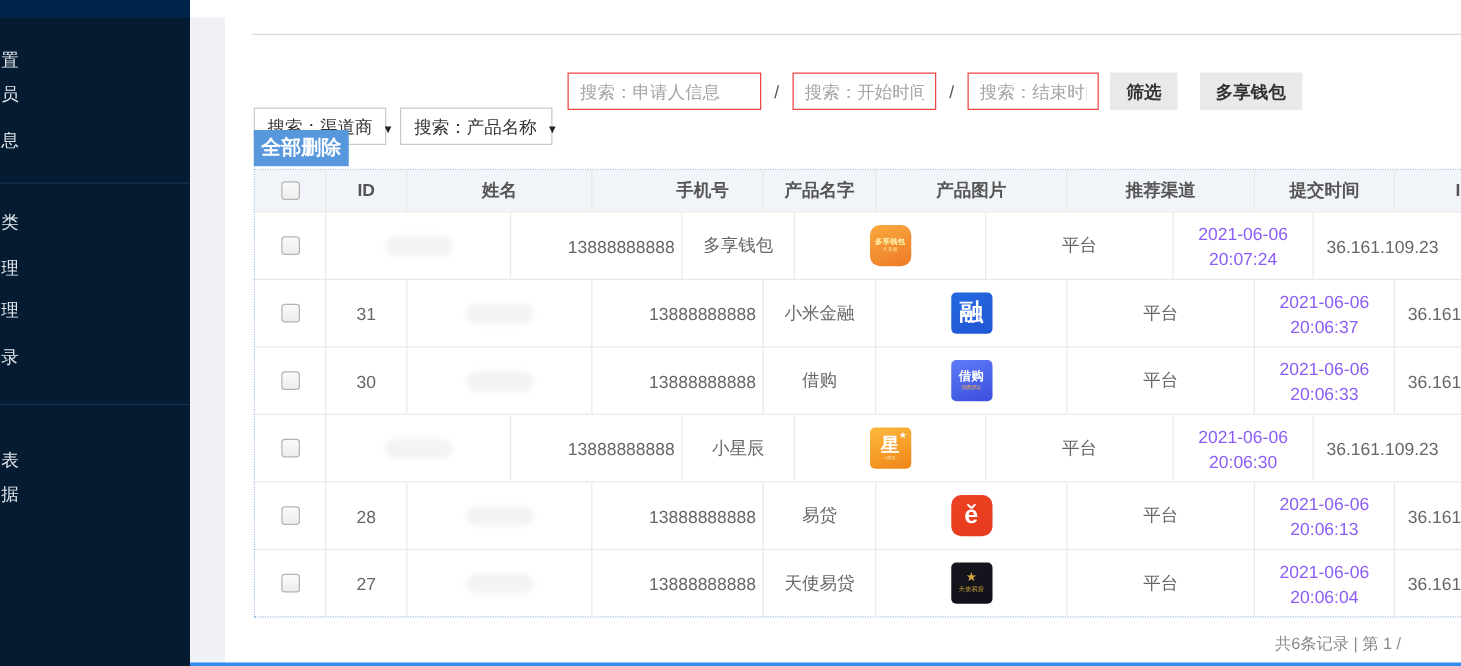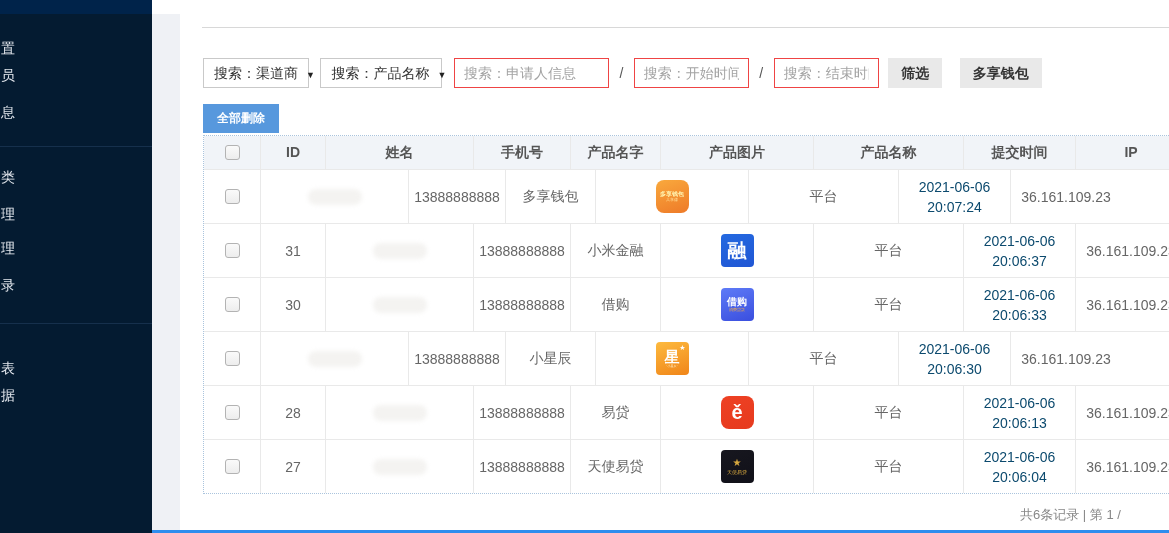--- a/index.html
+++ b/index.html
@@ -15,50 +15,50 @@
   .side-divider { position:absolute; left:0; width:152px; height:1px; background:#16304c; }
   .gutter { position:absolute; left:152px; top:14px; width:28px; height:519px; background:#eff1f5; }
 
   
   .content { position:absolute; left:180px; top:0; width:989px; height:533px; background:#fff; }
   .top-rule { position:absolute; left:202px; top:27px; width:967px; height:1px; background:#d8d8d8; }
 
   
   .filters { position:absolute; left:203px; top:58px; height:30px; white-space:nowrap; }
   .fake-select, .f-input, .f-btn { display:inline-block; vertical-align:top; height:30px; font-size:14px; }
-  .fake-select { border:1px solid #c9c9c9; background:#fff; color:#333; line-height:28px; padding:0 8px 0 10px; cursor:pointer; }
+  .fake-select { border:1px solid #c9c9c9; background:#fff; color:#333; line-height:28px; padding:0 8px 0 10px; cursor:pointer;margin-top:28px; }
   .fake-select .arrow { font-size:9px; color:#222; margin-left:8px; }
   .sel-channel { width:106px; margin-right:7px; }
   .sel-product { width:122px; margin-right:7px; }
   .f-input { border:1px solid #ef4444; background:#fff; color:#333; padding:0 9px; outline:none; }
   .f-input::placeholder { color:#a4a4a4; opacity:1; }
   .in-applicant { width:155px; }
   .in-start { width:115px; }
   .in-end { width:105px; }
   .slash { display:inline-block; width:16px; text-align:center; color:#555; line-height:30px; font-size:14px; }
   .f-btn { border:none; background:#e9e9e9; color:#333; font-weight:bold; padding:0 13px; margin-left:5px; cursor:pointer; line-height:30px; }
   .btn-export { margin-left:13px; }
 
   
   .delete-all { position:absolute; left:203px; top:104px; width:76px; height:29px; background:#5798dd;
-                color:#fff; border:none; font-size:12px; font-weight:bold; cursor:pointer; }
+                color:#fff; border:none; font-size:16px; font-weight:bold; cursor:pointer; }
 
   
   .tablewrap { position:absolute; left:203px; top:135px; width:982px; border:1px dotted #aac4dd; }
   .trow { display:flex; width:100%; }
   .thead { background:#f1f4f8; }
   .thead .cell { height:33px; line-height:33px; font-weight:bold; color:#555; }
   .tbody .trow { border-top:1px solid #e9e9e9; }
   .tbody .cell { height:53px; }
   .cell { font-size:14px; color:#666; text-align:center; border-right:1px solid #e9e9e9;
           display:flex; align-items:center; justify-content:center; flex:none; }
   .cell:last-child { border-right:none; }
   .c-check { width:57px; } .c-id { width:65px; } .c-name { width:148px; }
-  .c-phone { width:97px; } .c-product { width:90px; } .c-pic { width:153px; }
-  .c-channel { width:150px; } .c-date { width:112px; color:#0c4a6e; line-height:20px; }
+  .c-phone { width:97px;margin-left:40px; } .c-product { width:90px; } .c-pic { width:153px; }
+  .c-channel { width:150px; } .c-date { width:112px; color:#8b5cf6; line-height:20px; }
   .c-ip { width:110px; }
 
   .checkbox { width:15px; height:15px; border:1px solid #b3b3b3; border-radius:3px;
               background:linear-gradient(#fafafa,#ededed); display:inline-block; cursor:pointer; }
 
   .redact { width:54px; height:16px; border-radius:8px; background:#f4f3f1; filter:blur(2px); }
 
   
   .appicon { width:33px; height:33px; display:flex; flex-direction:column; align-items:center;
              justify-content:center; position:relative; overflow:hidden; }
@@ -118,21 +118,21 @@
   <div class="tablewrap">
     <div class="trow thead">
       <div class="cell c-check">
         <span class="checkbox"></span>
       </div>
       <div class="cell c-id">ID</div>
       <div class="cell c-name">姓名</div>
       <div class="cell c-phone">手机号</div>
       <div class="cell c-product">产品名字</div>
       <div class="cell c-pic">产品图片</div>
-      <div class="cell c-channel">产品名称</div>
+      <div class="cell c-channel">推荐渠道</div>
       <div class="cell c-date">提交时间</div>
       <div class="cell c-ip">IP</div>
     </div>
     <div class="tbody" id="tbody">
         <div class="trow">
           <div class="cell c-check">
             <span class="checkbox"></span>
           </div>
           <div class="cell c-name">
             <span class="redact"></span>

